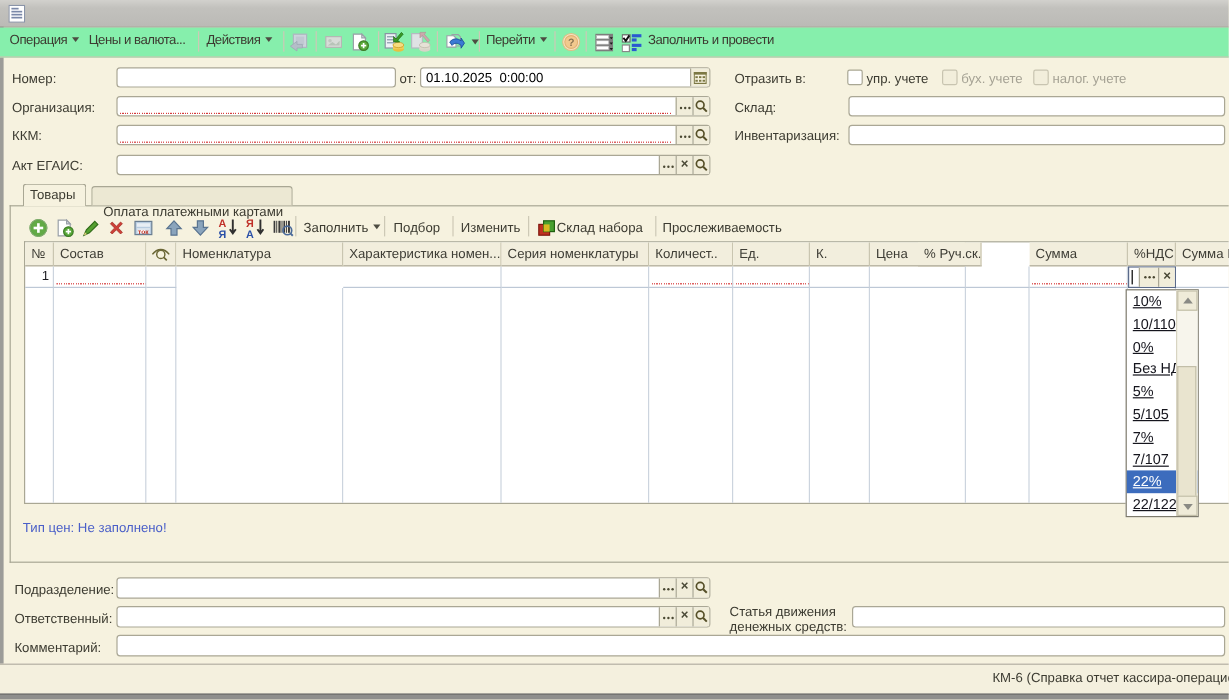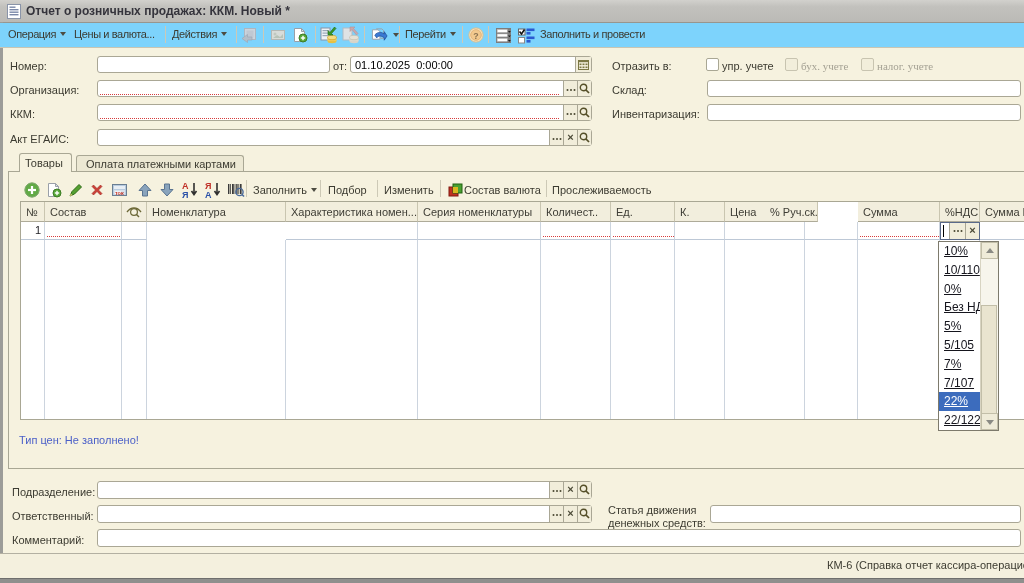--- a/index.html
+++ b/index.html
@@ -4,36 +4,36 @@
 html,body{margin:0;padding:0;background:#f6f2df;}
 body{width:1024px;height:583px;position:relative;overflow:hidden;
   font-family:"Liberation Sans",sans-serif;font-size:11px;color:#3c3b31;
   background:#f6f2df;}
 .ab{position:absolute;}
 
 #title{left:0;top:0;width:1024px;height:22px;
   background:linear-gradient(#d2d1cd,#c2c1bd 30%,#bbbab6);border-bottom:1px solid #97968f;}
 #title .txt{position:absolute;left:26px;top:4px;font-weight:bold;font-size:12px;color:#35343c;letter-spacing:0;}
 
-#tb1{left:0;top:23px;width:1024px;height:24px;background:#7dd3fc;border-bottom:1px solid #c9c5b2;}
+#tb1{left:0;top:23px;width:1024px;height:24px;background:#86efac;border-bottom:1px solid #c9c5b2;}
 .tbtxt{position:absolute;top:5px;color:#3c3b31;letter-spacing:-0.4px;}
 .sep{position:absolute;top:3px;width:1px;height:17px;background:#cdc9b6;}
 .caret{display:inline-block;width:0;height:0;border-left:3px solid transparent;border-right:3px solid transparent;border-top:4px solid #4d4c42;vertical-align:2px;margin-left:4px;}
 
 .lab{position:absolute;color:#3c3b31;}
 .fld{position:absolute;background:#fff;border:1px solid #aaa795;border-radius:3px;box-sizing:border-box;height:17px;}
 .fld.req:after{content:"";position:absolute;left:2px;right:31px;bottom:1px;height:1px;
   background:repeating-linear-gradient(90deg,#d63c3c 0,#d63c3c 1px,transparent 1px,transparent 2px);}
 .btns{position:absolute;top:0;bottom:0;right:0;display:flex;}
 .fbtn{width:14px;border-left:1px solid #aaa795;background:#f1edda;color:#4a4936;
   font-size:10px;text-align:center;line-height:15px;box-sizing:border-box;}
 .fbtn.dots{letter-spacing:0;line-height:12px;}
 .cb{position:absolute;width:13px;height:13px;background:#fff;border:1px solid #a9a794;border-radius:2px;box-sizing:border-box;}
 .cb.dis{background:#f2eedb;border-color:#c8c4b0;}
-.ldis{color:#a5a294;font-family:Liberation Serif, serif;}
+.ldis{color:#a5a294;}
 
 #pane{left:8px;top:171px;width:1016px;height:298px;border:1px solid #a9a794;border-right:none;box-sizing:border-box;background:#f6f2df;}
 .tab{position:absolute;box-sizing:border-box;border:1px solid #a9a794;border-bottom:none;border-radius:3px 3px 0 0;}
 
 #tbl{left:20px;top:201px;width:1004px;height:219px;border:1px solid #a9a794;border-right:none;box-sizing:border-box;background:#fff;}
 .hd{position:absolute;top:0;height:20px;background:#f2eedd;border-right:1px solid #c9c5b0;border-bottom:1px solid #aeab99;box-sizing:border-box;line-height:20px;padding-left:5px;color:#3e3d35;overflow:hidden;white-space:nowrap;}
 .bcell{position:absolute;top:20px;height:18px;border-right:1px solid #ccd4de;border-bottom:1px solid #bdc8d6;box-sizing:border-box;line-height:17px;overflow:hidden;white-space:nowrap;color:#1d1d22;}
 .rdot{background-image:repeating-linear-gradient(90deg,#d63c3c 0,#d63c3c 1px,transparent 1px,transparent 2px);background-size:100% 1px;background-position:2px calc(100% - 2px);background-repeat:no-repeat;}
 
 #dd{left:938px;top:241px;width:61px;height:190px;background:#fff;border:1px solid #7d7a6c;box-sizing:border-box;z-index:30;}
@@ -51,21 +51,20 @@
 <body>
 
 <div id="title" class="ab">
   <svg class="ico" style="left:7px;top:4px" width="14" height="15" viewBox="0 0 14 15">
     <rect x="0.5" y="0.5" width="13" height="14" fill="#fff" stroke="#8a94a8"></rect>
     <rect x="2.5" y="2.5" width="6" height="1.4" fill="#7a88a8"></rect>
     <rect x="2.5" y="5" width="9" height="1.4" fill="#7a88a8"></rect>
     <rect x="2.5" y="7.5" width="9" height="1.4" fill="#7a88a8"></rect>
     <rect x="2.5" y="10" width="9" height="1.4" fill="#7a88a8"></rect>
   </svg>
-  <span class="txt">Отчет о розничных продажах: ККМ. Новый *</span>
 </div>
 
 <div class="ab" style="left:0;top:22px;width:3px;height:556px;background:#9c9c98"></div>
 
 <div id="tb1" class="ab">
   <span class="tbtxt" style="left:8px">Операция<span class="caret"></span></span>
   <span class="tbtxt" style="left:74px">Цены и валюта...</span>
   <span class="tbtxt" style="left:172px">Действия<span class="caret"></span></span>
   <div class="sep" style="left:165px"></div>
   <div class="sep" style="left:236px"></div>
@@ -163,32 +162,32 @@
 <div class="cb dis" style="left:861px;top:58px"></div>
 <span class="lab ldis" style="left:877px;top:60px">налог. учете</span>
 <span class="lab" style="left:612px;top:84px">Склад:</span>
 <div class="fld" style="left:707px;top:80px;width:314px"></div>
 <span class="lab" style="left:612px;top:108px">Инвентаризация:</span>
 <div class="fld" style="left:707px;top:104px;width:314px"></div>
 
 <div class="tab" style="left:19px;top:153px;width:53px;height:19px;background:#f6f2df;z-index:2"></div>
 <span class="lab" style="left:25px;top:157px;z-index:3">Товары</span>
 <div class="tab" style="left:76px;top:155px;width:168px;height:16px;background:#ece8d3;z-index:1"></div>
-<span class="lab" style="left:86px;top:158px;z-index:3">Оплата платежными картами</span>
+<span class="lab" style="left:86px;top:171px;z-index:3">Оплата платежными картами</span>
 <div id="pane" class="ab"></div>
 
 <div class="ab" style="left:246px;top:180px;width:1px;height:17px;background:#cdc9b6"></div>
 <div class="ab" style="left:320px;top:180px;width:1px;height:17px;background:#cdc9b6"></div>
 <div class="ab" style="left:377px;top:180px;width:1px;height:17px;background:#cdc9b6"></div>
 <div class="ab" style="left:440px;top:180px;width:1px;height:17px;background:#cdc9b6"></div>
 <div class="ab" style="left:546px;top:180px;width:1px;height:17px;background:#cdc9b6"></div>
 <span class="lab" style="left:253px;top:184px">Заполнить<span class="caret"></span></span>
 <span class="lab" style="left:328px;top:184px">Подбор</span>
 <span class="lab" style="left:384px;top:184px">Изменить</span>
-<span class="lab" style="left:464px;top:184px">Состав валюта</span>
+<span class="lab" style="left:464px;top:184px">Склад набора</span>
 <span class="lab" style="left:552px;top:184px">Прослеживаемость</span>
 
 <div id="tbl" class="ab">
   <div class="hd" style="left:0;width:24px">№</div>
   <div class="hd" style="left:24px;width:77px">Состав</div>
   <div class="hd" style="left:101px;width:25px;padding-left:0">
     <svg width="18" height="12" viewBox="0 0 18 12" style="margin:4px auto 0">
         <path d="M2 6 Q5 2 9 2 Q13 2 16 6" fill="none" stroke="#6b6736" stroke-width="1.3"></path>
         <circle cx="9" cy="6" r="3.4" fill="#f6f2df" stroke="#6b6736" stroke-width="1.2"></circle>
         <line x1="11.5" y1="8.5" x2="14" y2="11" stroke="#6b6736" stroke-width="1.4"></line>

